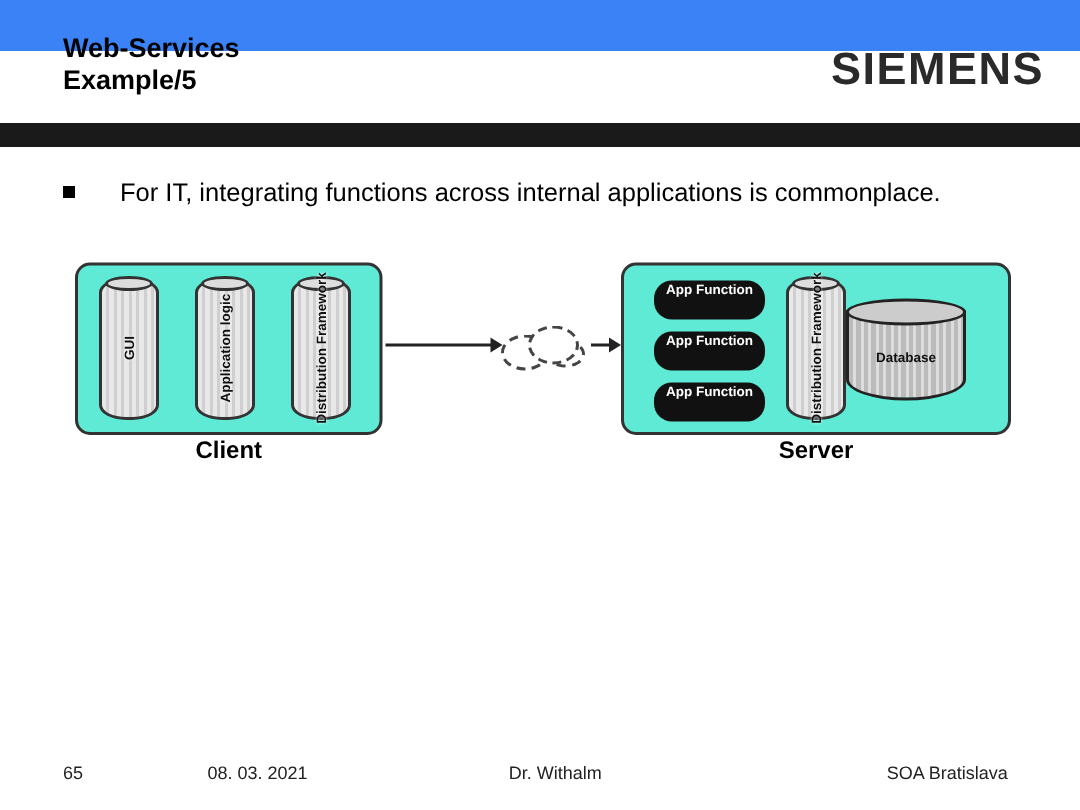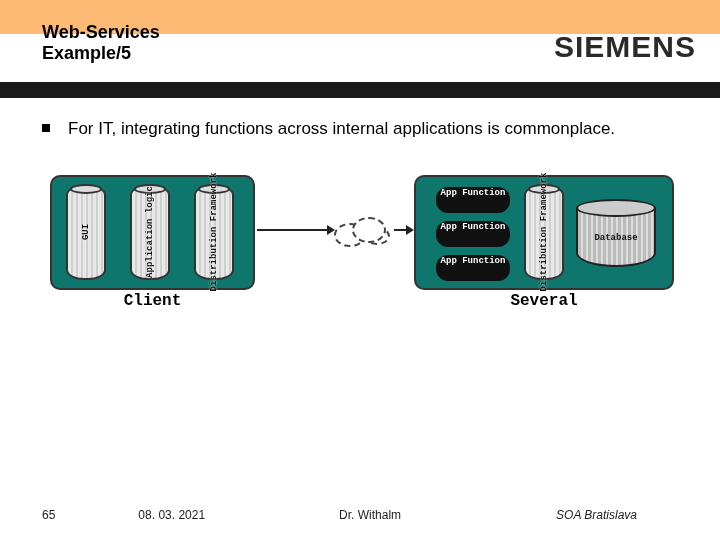--- a/index.html
+++ b/index.html
@@ -6,21 +6,21 @@
   body {
     width: 720px;
     height: 540px;
     background: #fff;
     font-family: Arial, Helvetica, sans-serif;
     color: #000;
     position: relative;
     overflow: hidden;
   }
   .header-bar {
-    background: #fdba74;
+    background: #3b82f6;
     border-bottom: 48px solid #fff;
     position: relative;
     height: 82px;
   }
   .title {
     position: absolute;
     left: 42px;
     top: 22px;
     font-size: 18px;
     font-weight: bold;
@@ -56,33 +56,32 @@
     line-height: 1.35;
   }
   .bullet-marker {
     width: 8px;
     height: 8px;
     background: #000;
     margin-right: 18px;
     margin-top: 6px;
     flex-shrink: 0;
   }
-  .bullet-text { flex: 1; }
+  .bullet-text { flex: 1; margin-left: 12px; }
   .diagram {
     margin: 0 auto;
     width: 640px;
     height: 150px;
     position: relative;
   }
   .client-box, .server-box {
     position: absolute;
     border: 2px solid #333;
     border-radius: 10px;
-    background: #0f766e;
-    font-family: Liberation Mono, monospace;
+    background: #5eead4;
   }
   .client-box { left: 8px; top: 6px; width: 205px; height: 115px; }
   .server-box { right: 8px; top: 6px; width: 260px; height: 115px; }
   .vcol {
     position: absolute;
     width: 40px;
     height: 95px;
     top: 8px;
     border: 2px solid #333;
     border-radius: 18px 18px 18px 18px / 10px 10px 10px 10px;
@@ -125,21 +124,21 @@
     line-height: 1.1;
     padding-top: 2px;
     border-radius: 12px;
     left: 20px;
   }
   .appfn.a1 { top: 10px; }
   .appfn.a2 { top: 44px; }
   .appfn.a3 { top: 78px; }
   .dbcan {
     position: absolute;
-    right: 16px;
+    right: 28px;
     top: 22px;
     width: 80px;
     height: 70px;
   }
   .dbcan .cyl {
     position:absolute; left:0; top:8px; width:80px; height:60px;
     background: repeating-linear-gradient(90deg,#bbb,#bbb 3px,#ddd 3px,#ddd 5px);
     border:2px solid #222; border-radius: 0 0 40px 40px / 0 0 14px 14px;
   }
   .dbcan .lid {
@@ -186,21 +185,21 @@
     position: absolute;
     left: 42px;
     bottom: 18px;
     display: flex;
     gap: 83px;
     font-size: 12px;
     color: #222;
     align-items: baseline;
   }
   .footer .gap2 { margin-left: 51px; }
-  .footer .gap3 { margin-left: 72px; font-style: italic; }
+  .footer .gap3 { margin-left: 107px; }
 </style>
 </head>
 <body>
 
 <div class="dark-strip"></div>
 
 <div class="header-bar">
   <div class="title">
     <span>Web-Services</span><br>
     <span>Example/5</span>
@@ -245,21 +244,21 @@
       <div class="appfn a3"><span>App Function</span></div>
       <div class="svr-vcol">
         <div class="ellipse-top"></div>
         <span class="vlabel">Distribution Framework</span>
       </div>
       <div class="dbcan">
         <div class="cyl"></div>
           <div class="lid"></div>
         <div class="dblabel">Database</div>
       </div>
-      <div class="caption">Several</div>
+      <div class="caption">Server</div>
     </div>
   </div>
 
 </div>
 
 <div class="footer">
   <span>65</span>
   <span>08. 03. 2021</span>
   <span class="gap2">Dr. Withalm</span>
   <span class="gap3">SOA Bratislava</span>

